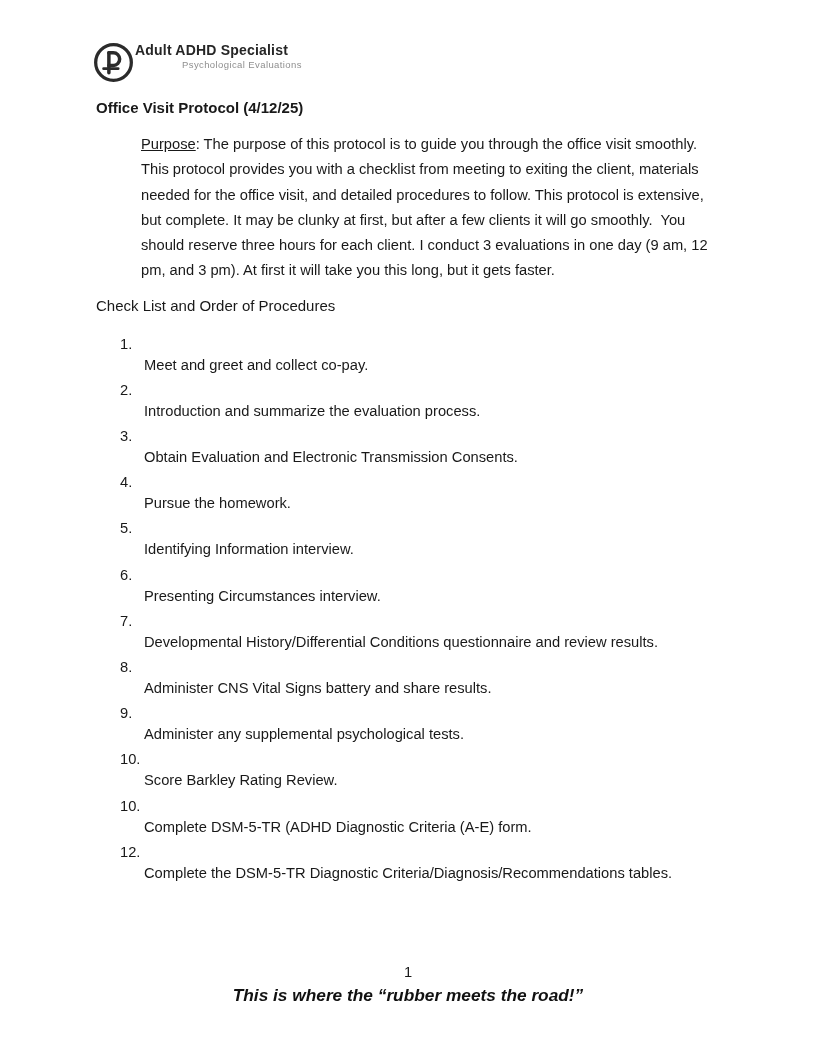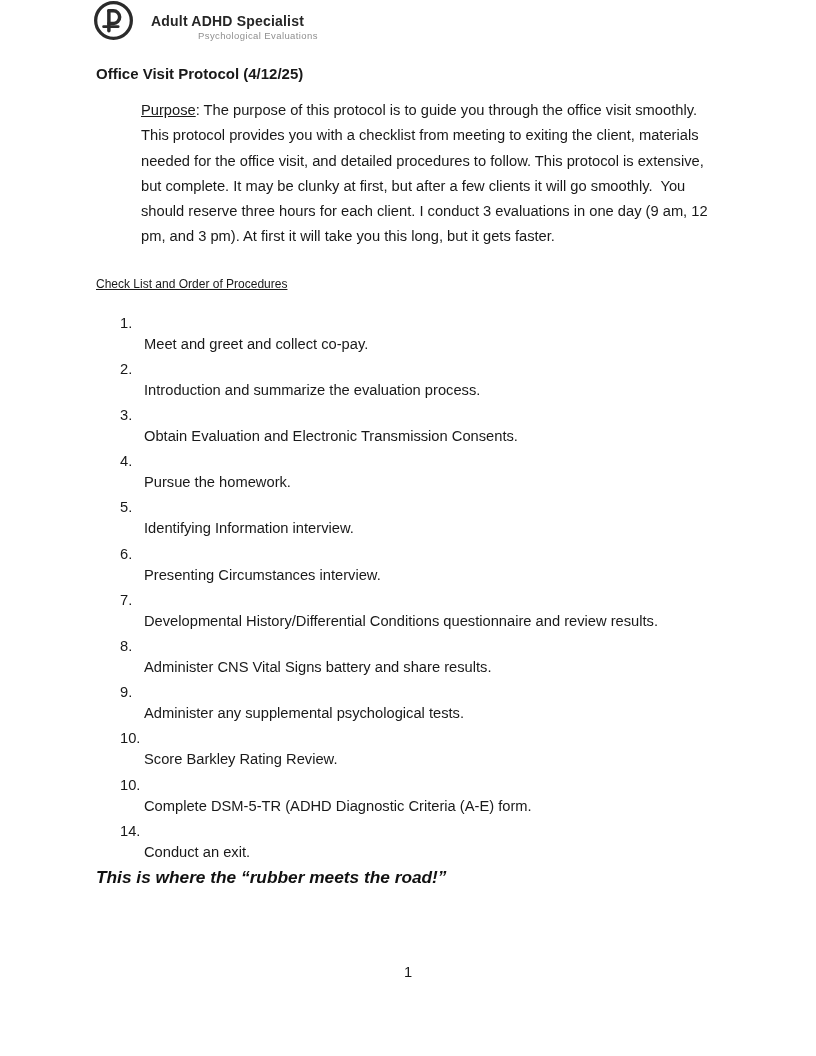--- a/index.html
+++ b/index.html
@@ -7,40 +7,40 @@
     width: 816px; height: 1056px;
     background: #ffffff;
     font-family: "Liberation Sans", sans-serif;
     color: #191919;
     position: relative;
     overflow: hidden;
   }
   .page { padding: 0 96px; }
 
   
-  .logo-row { margin-left: -3px; display: flex; align-items: flex-end; gap: 17px; }
+  .logo-row { margin-top: 42px; margin-left: -3px; display: flex; align-items: flex-start; gap: 1px; }
   .logo-mark { width: 41px; height: 41px; flex: none; }
   .logo-mark svg { display: block; }
   .logo-text { display: flex; flex-direction: column; justify-content: center; }
   .logo-name { font-size: 14px; font-weight: bold; color: #262626; letter-spacing: 0.2px; line-height: 16px; }
   .logo-tag  { font-size: 9.5px; color: #8f8f8f; letter-spacing: 0.4px; line-height: 11px; margin-top: 1px; padding-left: 47px; }
 
   
-  .doc-title { margin-top: 20px; font-size: 15px; font-weight: bold; line-height: 25.2px; }
+  .doc-title { margin-top: 12px; font-size: 15px; font-weight: bold; line-height: 25.2px; }
   .purpose   { margin-top: 12px; font-size: 14.7px; line-height: 25.2px; white-space: pre-wrap; margin-left: 45px; }
   .underline { text-decoration: underline; }
-  .section-heading { margin-top: 23px; font-size: 12px; line-height: 25.2px; text-decoration: underline; }
+  .section-heading { margin-top: 10px; font-size: 15px; line-height: 25.2px; }
 
   .checklist { margin-top: 13px; }
   .li  { display: flex; font-size: 14.7px; line-height: 25.2px; }
   .num { flex: none; width: 24px; margin-left: 24px; }
   .txt { flex: 1; margin-top: 21px; }
 
   .emphasis {
-    
+    margin-top: 97px; text-align: center;
     font-weight: bold; font-style: italic;
     font-size: 17.3px; line-height: 25px;
     color: #111111;
   }
 
   .page-number {
     position: absolute; top: 964px; left: 0;
     width: 100%; text-align: center;
     font-size: 14.7px; color: #191919;
   }
@@ -110,22 +110,22 @@
       </div>
     <div class="li">
         <span class="num">10.</span>
         <span class="txt">Score Barkley Rating Review.</span>
       </div>
     <div class="li">
         <span class="num">10.</span>
         <span class="txt">Complete DSM-5-TR (ADHD Diagnostic Criteria (A-E) form.</span>
       </div>
     <div class="li">
-        <span class="num">14.</span>
-        <span class="txt">Conduct an exit.</span>
+        <span class="num">12.</span>
+        <span class="txt">Complete the DSM-5-TR Diagnostic Criteria/Diagnosis/Recommendations tables.</span>
       </div>
   </div>
 
   <div class="emphasis">This is where the “rubber meets the road!”</div>
 
 </div>
 
 <div class="page-number">1</div>
 
 </body></html>

